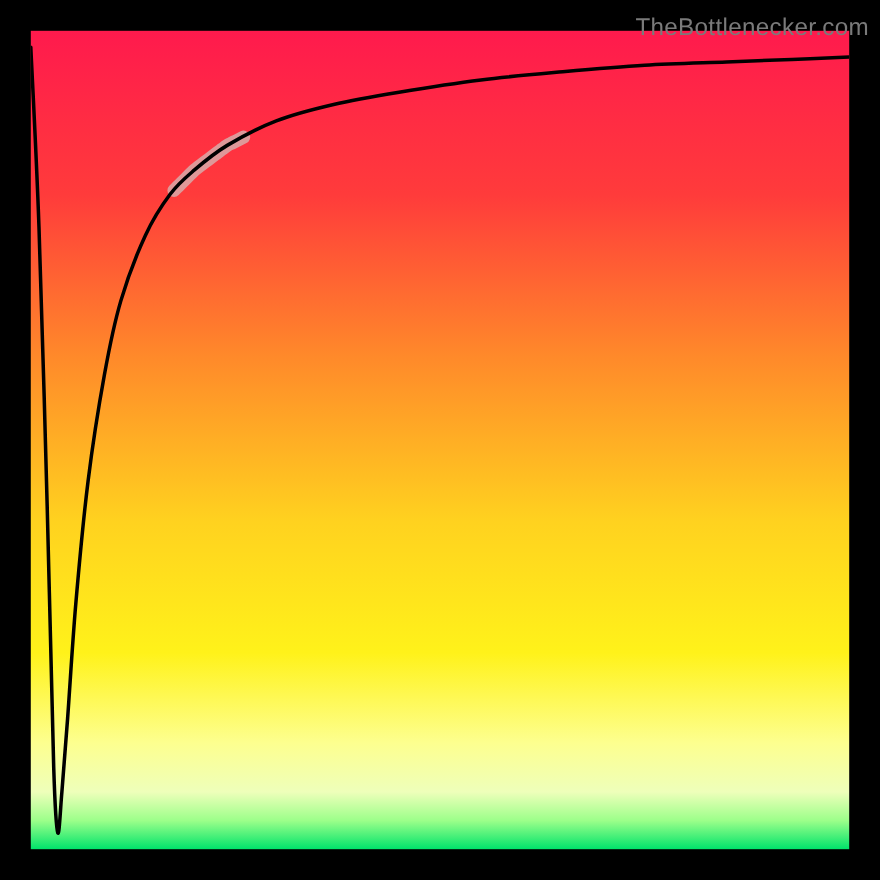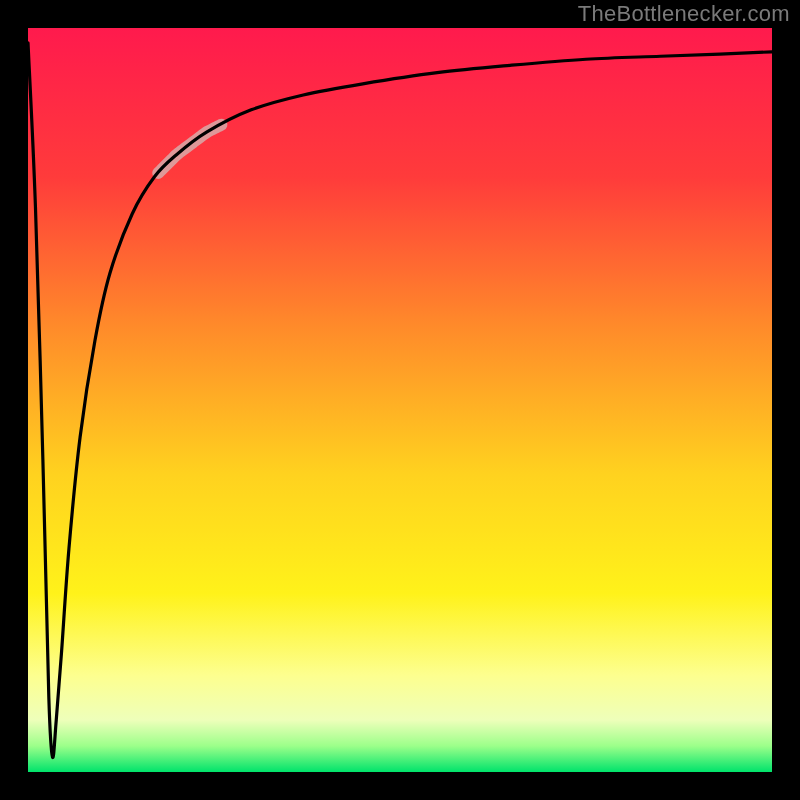--- a/index.html
+++ b/index.html
@@ -13,21 +13,21 @@
   .stage {
     position: relative;
     width: 800px;
     height: 800px;
   }
   svg {
     display: block;
   }
   .watermark {
     position: absolute;
-    top: 1px;
+    top: 12px;
     right: 10px;
     font-family: Arial, Helvetica, sans-serif;
     font-size: 22px;
     color: #7a7a7a;
     letter-spacing: 0.3px;
     user-select: none;
   }
 </style>
 </head>
 <body>

